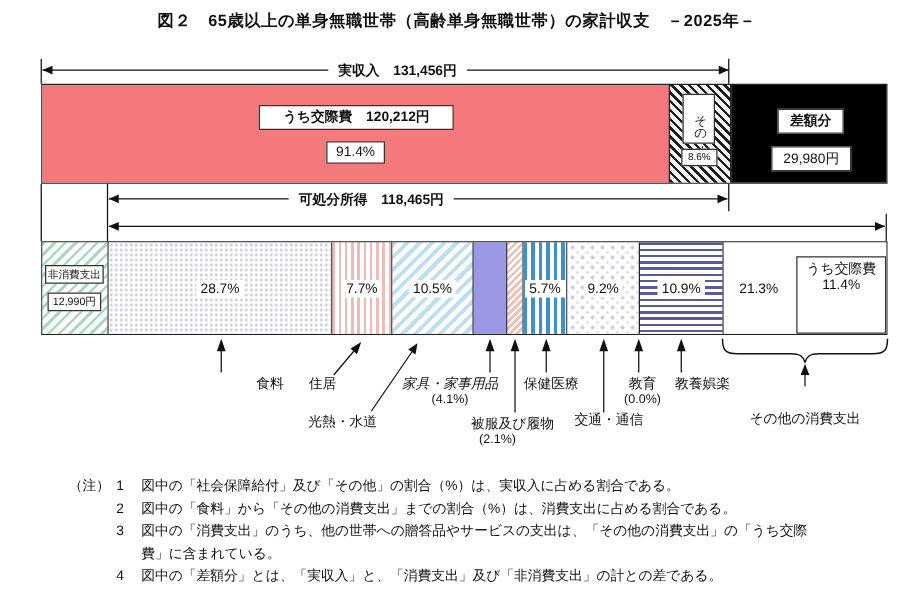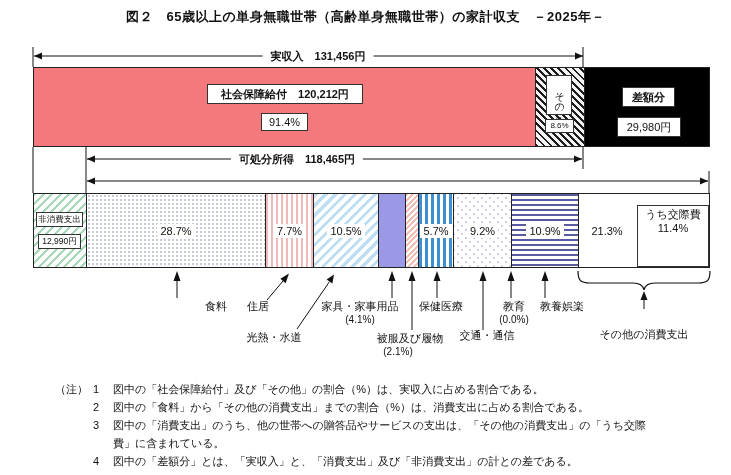--- a/index.html
+++ b/index.html
@@ -100,21 +100,21 @@
   </svg>
 
   <div class="span-label" style="left:318px;top:49px;">実収入　131,456円</div>
   <div class="span-label" style="left:297px;top:152px;">可処分所得　118,465円</div>
 
   <div class="top-bar">
     <div class="seg p-pink" style="width:502px;"></div>
     <div class="seg p-blackhatch" style="width:49px;"></div>
     <div class="seg p-black" style="flex:1;"></div>
   </div>
-  <div class="wbox" style="left:207px;top:84px;width:156px;height:20px;font-size:11px;font-weight:bold;line-height:18px;">社会保障給付　120,212円</div>
+  <div class="wbox" style="left:207px;top:84px;width:156px;height:20px;font-size:11px;font-weight:bold;line-height:18px;">うち交際費　120,212円</div>
   <div class="wbox" style="left:261px;top:113px;width:47px;height:18px;font-size:11px;line-height:16px;">91.4%</div>
   <div class="wbox" style="left:546px;top:75px;width:26px;height:40px;font-size:10px;writing-mode:vertical-rl;line-height:24px;padding-top:2px;">その他</div>
   <div class="wbox" style="left:545px;top:119px;width:29px;height:14px;font-size:8px;line-height:12px;">8.6%</div>
   <div class="wbox" style="left:622px;top:87px;width:53px;height:20px;font-size:11px;font-weight:bold;line-height:18px;">差額分</div>
   <div class="wbox" style="left:617px;top:117px;width:64px;height:20px;font-size:11px;line-height:18px;">29,980円</div>
 
   <div class="bottom-bar">
     <div class="seg p-greenhatch" style="width:53px;"></div>
     <div class="seg p-dots" style="width:179px;">
       <span class="chip">28.7%</span>
@@ -144,21 +144,21 @@
 
   <div class="chip" style="position:absolute;left:607px;top:224px;transform:translateX(-50%);">21.3%</div>
   <div class="wbox" style="left:637px;top:205px;width:72px;height:62px;font-size:11px;padding-top:1px;">
     <div>うち交際費</div>
     <div>11.4%</div>
   </div>
 
   <div class="cat" style="left:176px;top:299px;margin-left:40px;">食料</div>
   <div class="cat" style="left:258px;top:299px;">住居</div>
   <div class="cat" style="left:274px;top:330px;">光熱・水道</div>
-  <div class="cat" style="left:360px;top:299px;">家具・家事用品</div>
+  <div class="cat" style="left:360px;top:299px;font-style:italic;">家具・家事用品</div>
   <div class="cat-pct" style="left:360px;top:314px;">(4.1%)</div>
   <div class="cat" style="left:410px;top:331px;">被服及び履物</div>
   <div class="cat-pct" style="left:398px;top:346px;">(2.1%)</div>
   <div class="cat" style="left:441px;top:299px;">保健医療</div>
   <div class="cat" style="left:487px;top:328px;">交通・通信</div>
   <div class="cat" style="left:514px;top:299px;">教育</div>
   <div class="cat-pct" style="left:514px;top:314px;">(0.0%)</div>
   <div class="cat" style="left:562px;top:299px;">教養娯楽</div>
   <div class="cat" style="left:644px;top:327px;">その他の消費支出</div>
 

